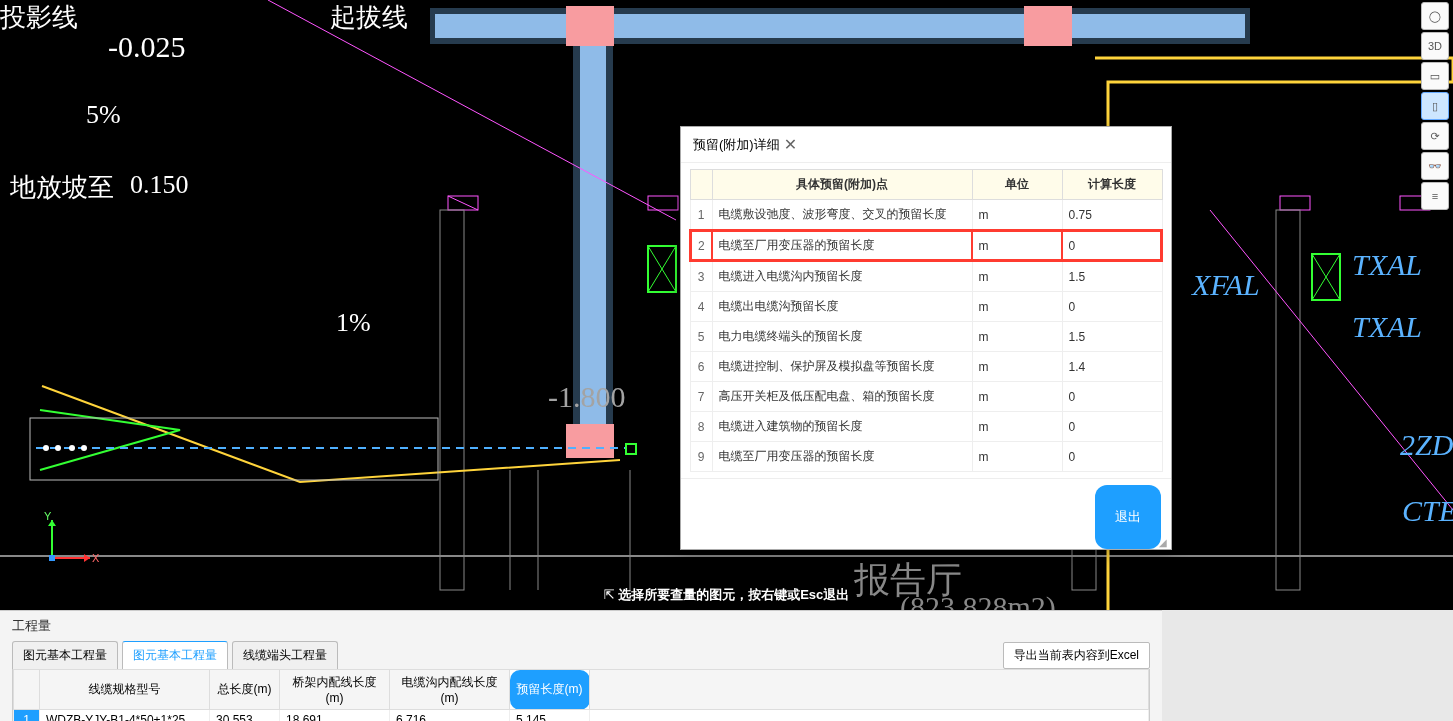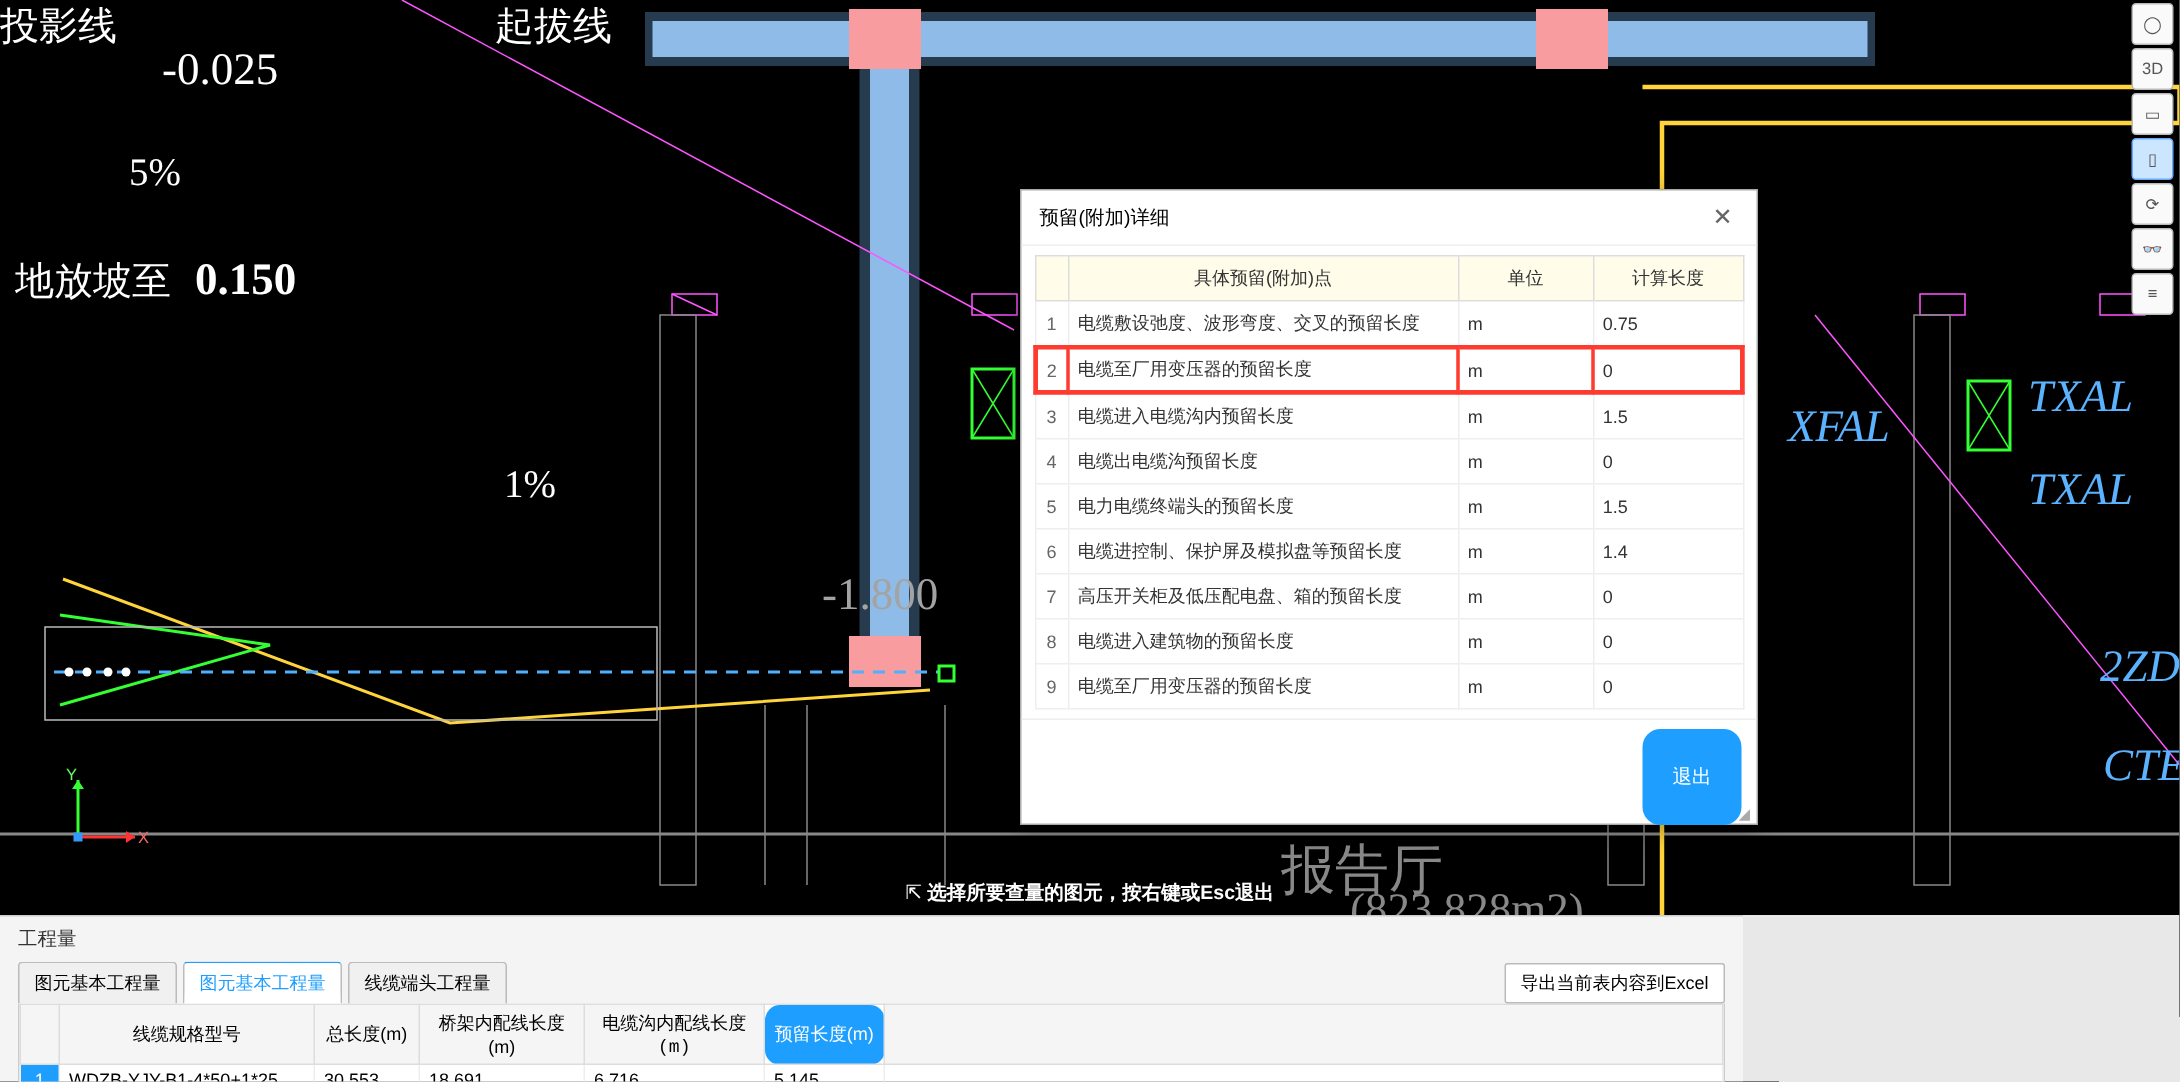--- a/index.html
+++ b/index.html
@@ -31,27 +31,27 @@
 
 .axis-indicator { position: absolute; bottom: 40px; left: 40px; width: 60px; height: 60px; }
 
 .dialog {
   position: absolute; top: 126px; left: 680px; width: 492px; height: 424px;
   background: #fff; border: 1px solid #aaa; box-shadow: 0 4px 16px rgba(0,0,0,.3);
   display: flex; flex-direction: column;
 }
 .dialog-title {
   padding: 8px 12px; font-size: 13px; border-bottom: 1px solid #eee;
-  display: flex; justify-content: space-between; align-items: center; gap: 44px;
+  display: flex; align-items: center;
 }
 .dialog-close { cursor: pointer; font-size: 16px; color: #666; padding: 0 4px; }
 .dialog-body { flex: 1; padding: 6px 8px; }
 .dialog-table { width: 100%; border-collapse: collapse; font-size: 12px; }
 .dialog-table th {
-  background: #fffcea; border: 1px solid #ddd; padding: 6px 4px; font-weight: normal; color: #333;
+  background: #fffcea; border: 1px solid #ddd; padding: 6px 4px; font-weight: bold; color: #333;
 }
 .dialog-table td { border: 1px solid #eee; padding: 6px 6px; color: #333; }
 .dialog-table td.num { width: 22px; text-align: center; color: #666; }
 .dialog-table tr.highlight td { outline: 2px solid #ff3b30; outline-offset: -1px; position: relative; }
 .dialog-table tr.highlight { box-shadow: inset 0 0 0 2px #ff3b30; }
 .dialog-table tr.highlight td { border-top: 2px solid #ff3b30; border-bottom: 2px solid #ff3b30; }
 .dialog-table tr.highlight td:first-child { border-left: 2px solid #ff3b30; }
 .dialog-table tr.highlight td:last-child { border-right: 2px solid #ff3b30; }
 .dialog-table .unit-col { width: 90px; }
 .dialog-table .val-col { width: 100px; }
@@ -141,21 +141,21 @@
 
     <rect x="626" y="444" width="10" height="10" fill="none" stroke="#3f3" stroke-width="2"></rect>
   </svg>
 
   <div id="cad-texts">
       <div class="cad-text" style="left: 0px; top: 0px; font-size: 26px;">投影线</div>
       <div class="cad-text" style="left: 330px; top: 0px; font-size: 26px;">起拔线</div>
       <div class="cad-text" style="left: 108px; top: 30px; font-size: 30px;">-0.025</div>
       <div class="cad-text" style="left: 86px; top: 100px; font-size: 26px;">5%</div>
       <div class="cad-text" style="left: 10px; top: 170px; font-size: 26px;">地放坡至</div>
-      <div class="cad-text" style="left: 130px; top: 170px; font-size: 30px; font-weight: bold;">0.150</div>
+      <div class="cad-text" style="left: 130px; top: 170px; font-size: 26px;">0.150</div>
       <div class="cad-text" style="left: 336px; top: 308px; font-size: 26px;">1%</div>
       <div class="cad-text" style="left: 548px; top: 380px; font-size: 30px; color: #a3a3a3;">-1.800</div>
       <div class="cad-text" style="left: 1192px; top: 268px; font-size: 30px; font-style: italic; color: rgb(91, 179, 255);">XFAL</div>
       <div class="cad-text" style="left: 1352px; top: 248px; font-size: 30px; font-style: italic; color: rgb(91, 179, 255);">TXAL</div>
       <div class="cad-text" style="left: 1352px; top: 310px; font-size: 30px; font-style: italic; color: rgb(91, 179, 255);">TXAL</div>
       <div class="cad-text" style="left: 1400px; top: 428px; font-size: 30px; font-style: italic; color: rgb(91, 179, 255);">2ZD</div>
       <div class="cad-text" style="left: 1402px; top: 494px; font-size: 30px; font-style: italic; color: rgb(91, 179, 255);">CTE</div>
       <div class="cad-text" style="left: 854px; top: 556px; font-size: 36px; color: rgb(136, 136, 136);">报告厅</div>
       <div class="cad-text" style="left: 900px; top: 590px; font-size: 30px; color: rgb(136, 136, 136);">(823.828m2)</div>
     </div>
@@ -274,21 +274,21 @@
       <button class="export-btn" id="export-btn">导出当前表内容到Excel</button>
   </div>
   <div class="grid">
     <table>
       <thead>
           <tr id="grid-head">
             <th style="width: 26px;"></th>
             <th style="width: 170px;">线缆规格型号</th>
             <th style="width: 70px;">总长度(m)</th>
             <th style="width: 110px;">桥架内配线长度(m)</th>
-            <th style="width: 120px; font-family: Liberation Mono, monospace;">电缆沟内配线长度(m)</th>
+            <th style="width: 120px;">电缆沟内配线长度(m)</th>
             <th class="active" style="width: 80px; border-radius: 10px;">预留长度(m)</th>
             <th></th>
           </tr>
         </thead>
       <tbody id="grid-body">
           <tr>
             <td class="rownum">1</td>
             <td>WDZB-YJY-B1-4*50+1*25</td>
             <td>30.553</td>
             <td>18.691</td>

